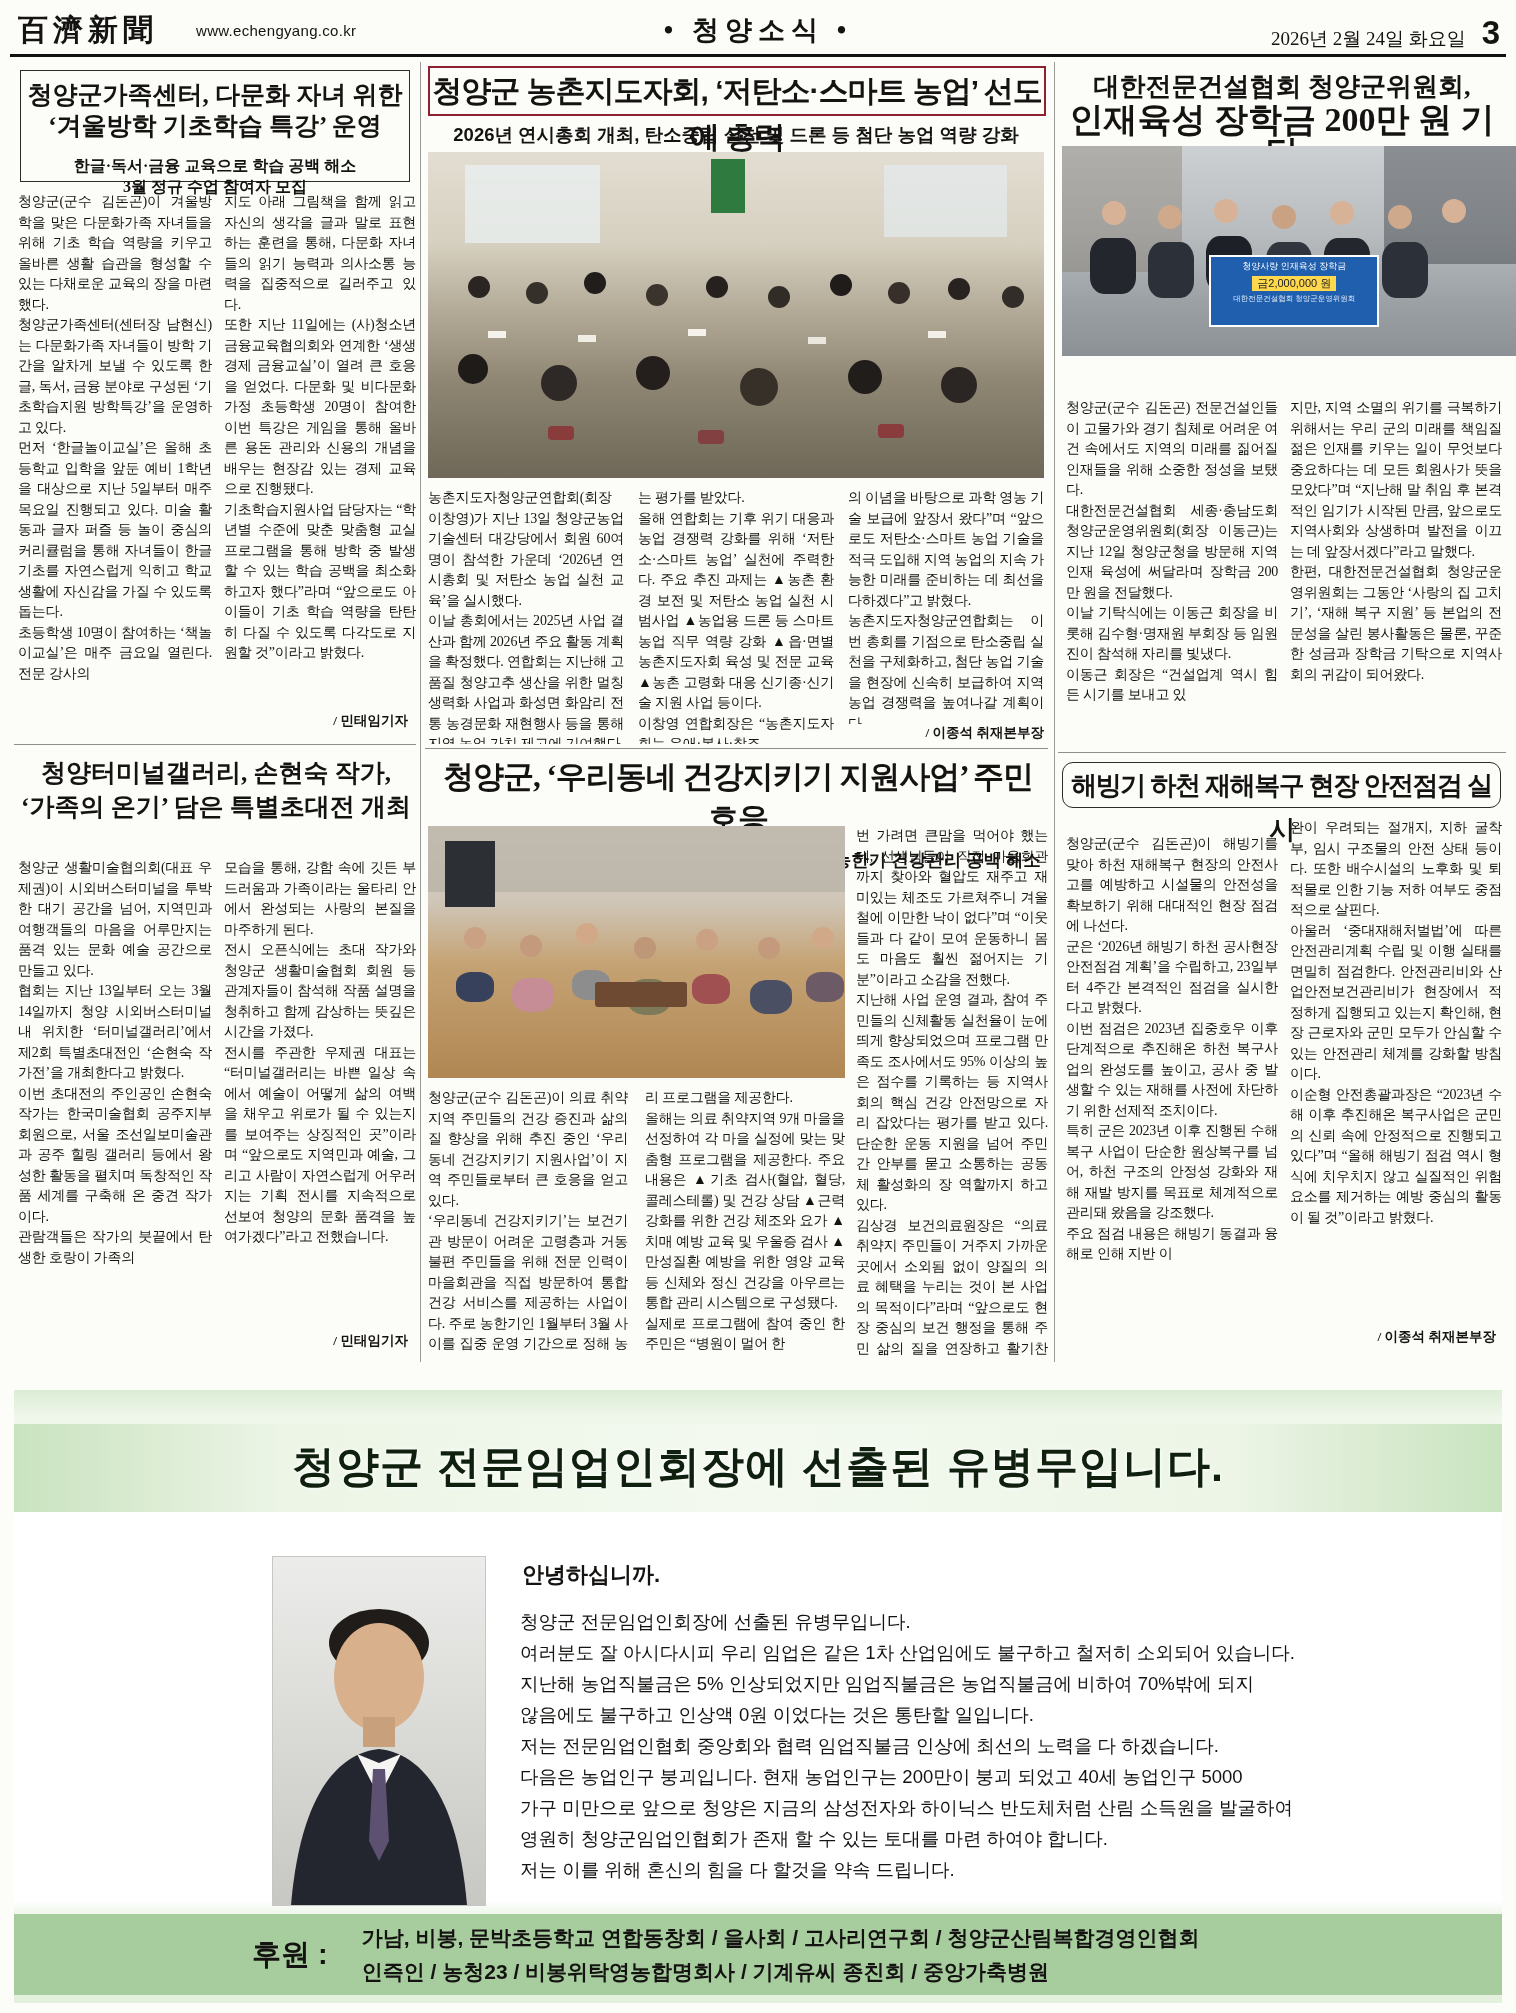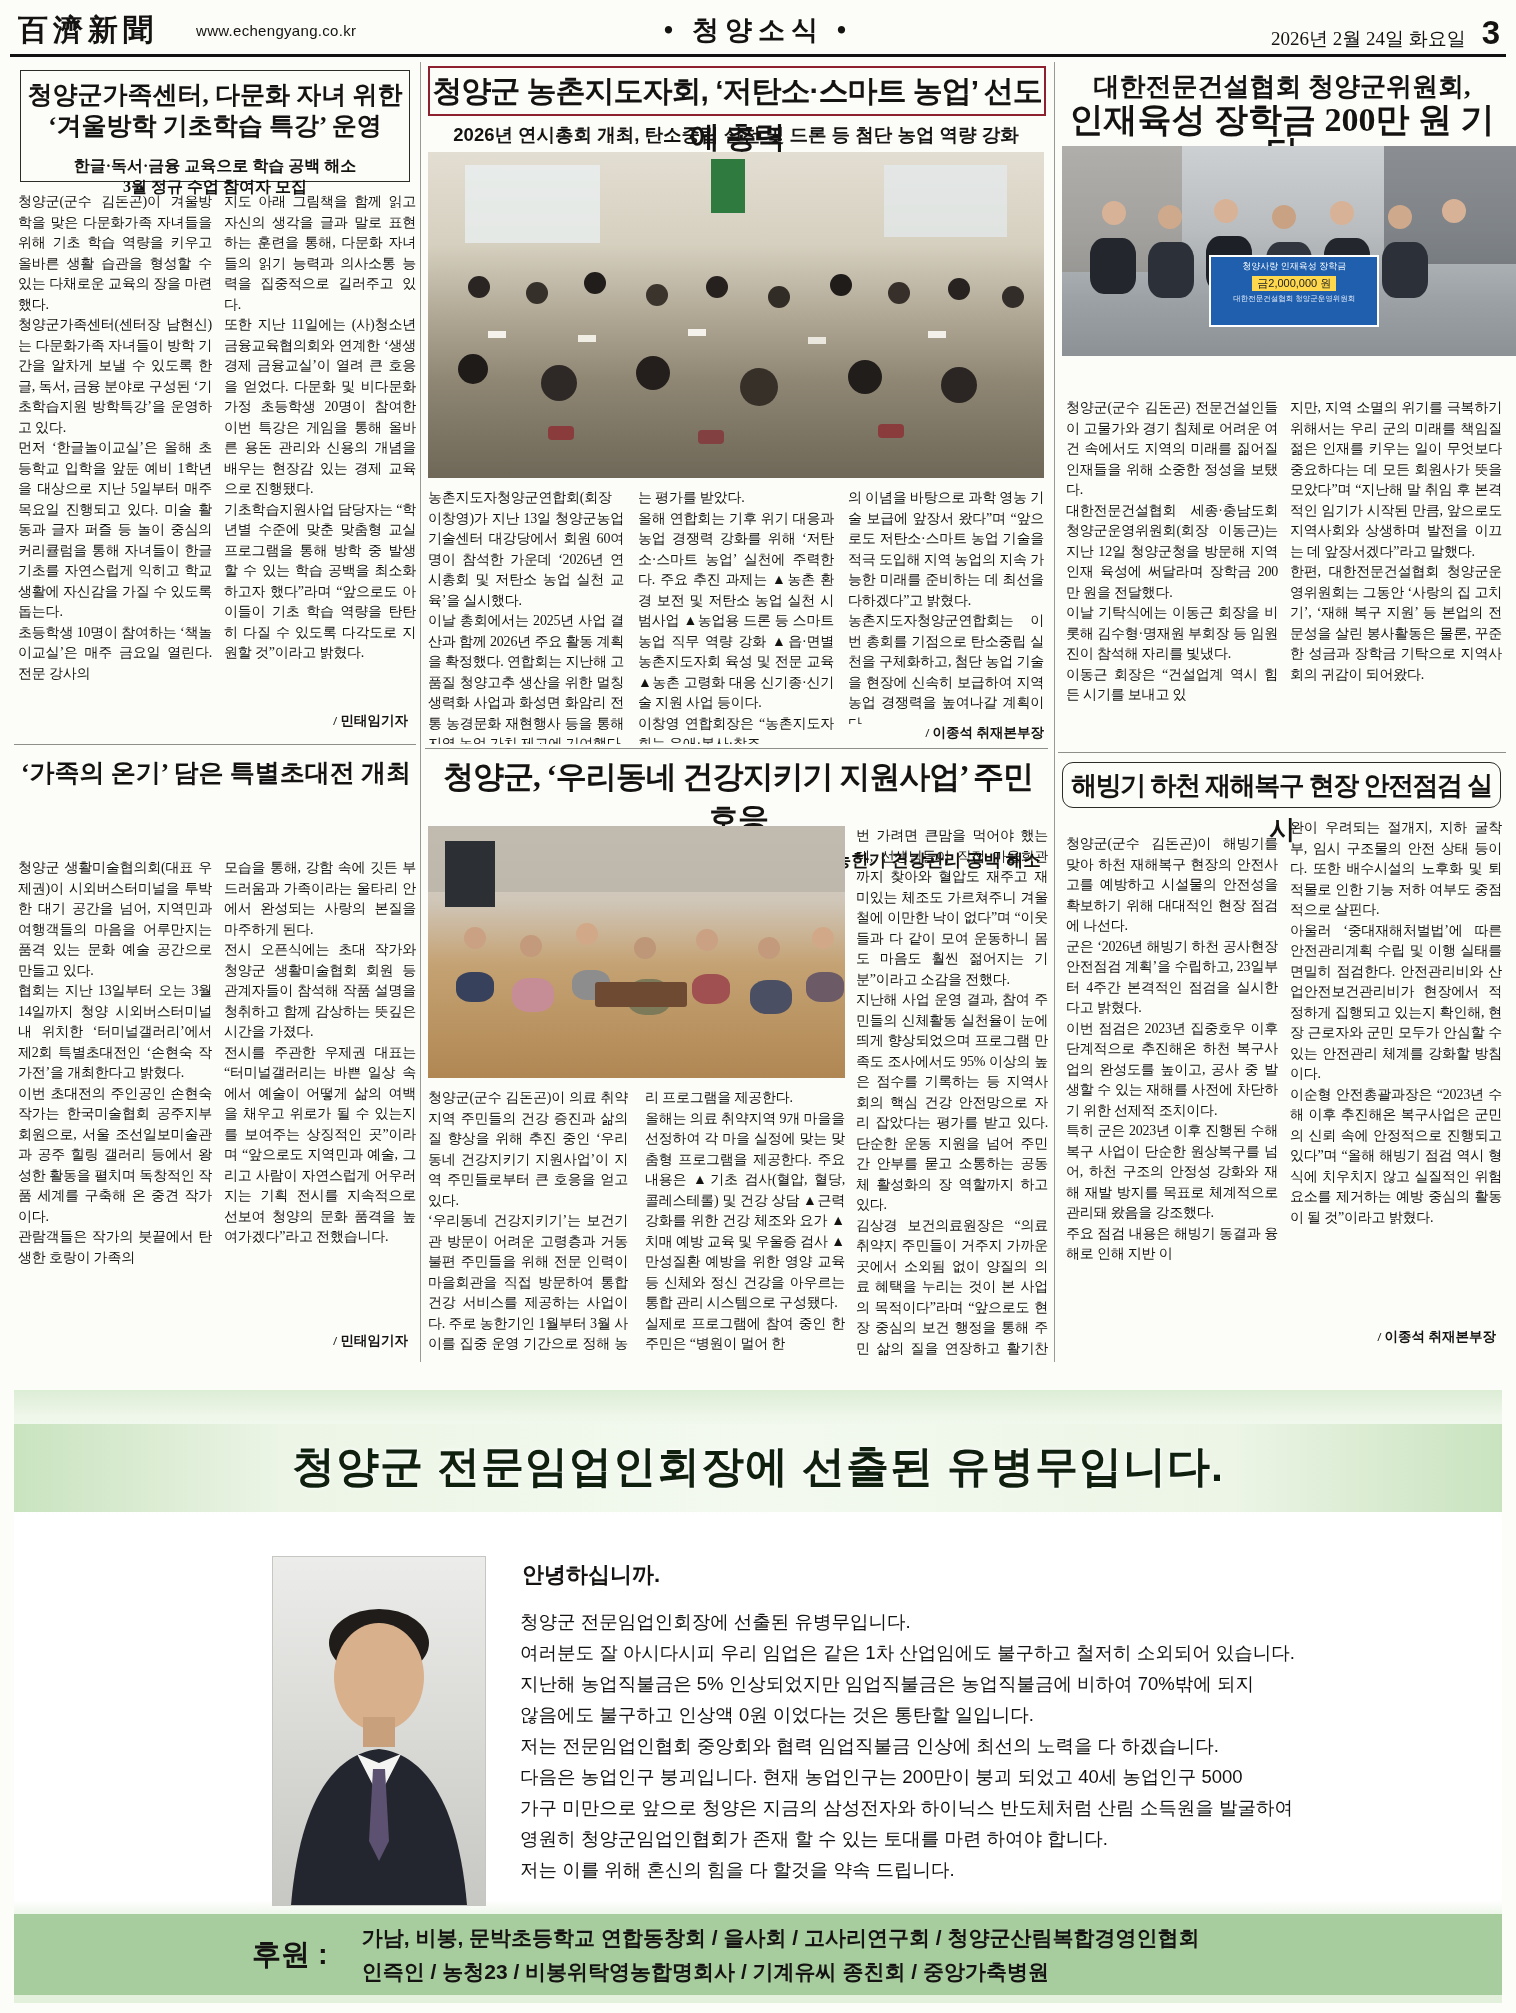--- a/index.html
+++ b/index.html
@@ -73,20 +73,21 @@
 초등학생 10명이 참여하는 ‘책놀이교실’은 매주 금요일 열린다. 전문 강사의</div>
     <div class="col" style="left:208px;top:126px;width:192px;height:520px;">지도 아래 그림책을 함께 읽고 자신의 생각을 글과 말로 표현하는 훈련을 통해, 다문화 자녀들의 읽기 능력과 의사소통 능력을 집중적으로 길러주고 있다.
 또한 지난 11일에는 (사)청소년금융교육협의회와 연계한 ‘생생경제 금융교실’이 열려 큰 호응을 얻었다. 다문화 및 비다문화 가정 초등학생 20명이 참여한 이번 특강은 게임을 통해 올바른 용돈 관리와 신용의 개념을 배우는 현장감 있는 경제 교육으로 진행됐다.
 기초학습지원사업 담당자는 “학년별 수준에 맞춘 맞춤형 교실 프로그램을 통해 방학 중 발생할 수 있는 학습 공백을 최소화하고자 했다”라며 “앞으로도 아이들이 기초 학습 역량을 탄탄히 다질 수 있도록 다각도로 지원할 것”이라고 밝혔다.</div>
     <div class="byline" style="right:8px;top:646px;">/ 민태임기자</div>
   </div>
 
   <div class="abs hdiv" style="left:14px;top:744px;width:402px;"></div>
 
   <div class="abs" style="left:16px;top:756px;width:400px;height:604px;">
+    <div class="tc" style="font-size:25px;font-weight:bold;line-height:34px;">청양터미널갤러리, 손현숙 작가,</div>
     <div class="tc" style="font-size:25px;font-weight:bold;line-height:34px;">‘가족의 온기’ 담은 특별초대전 개최</div>
     <div class="col" style="left:2px;top:102px;width:194px;height:494px;">청양군 생활미술협의회(대표 우제권)이 시외버스터미널을 투박한 대기 공간을 넘어, 지역민과 여행객들의 마음을 어루만지는 품격 있는 문화 예술 공간으로 만들고 있다.
 협회는 지난 13일부터 오는 3월 14일까지 청양 시외버스터미널 내 위치한 ‘터미널갤러리’에서 제2회 특별초대전인 ‘손현숙 작가전’을 개최한다고 밝혔다.
 이번 초대전의 주인공인 손현숙 작가는 한국미술협회 공주지부 회원으로, 서울 조선일보미술관과 공주 힐링 갤러리 등에서 왕성한 활동을 펼치며 독창적인 작품 세계를 구축해 온 중견 작가이다.
 관람객들은 작가의 붓끝에서 탄생한 호랑이 가족의</div>
     <div class="col" style="left:208px;top:102px;width:192px;height:474px;">모습을 통해, 강함 속에 깃든 부드러움과 가족이라는 울타리 안에서 완성되는 사랑의 본질을 마주하게 된다.
 전시 오픈식에는 초대 작가와 청양군 생활미술협회 회원 등 관계자들이 참석해 작품 설명을 청취하고 함께 감상하는 뜻깊은 시간을 가졌다.
 전시를 주관한 우제권 대표는 “터미널갤러리는 바쁜 일상 속에서 예술이 어떻게 삶의 여백을 채우고 위로가 될 수 있는지를 보여주는 상징적인 곳”이라며 “앞으로도 지역민과 예술, 그리고 사람이 자연스럽게 어우러지는 기획 전시를 지속적으로 선보여 청양의 문화 품격을 높여가겠다”라고 전했습니다.</div>
     <div class="byline" style="right:8px;top:576px;">/ 민태임기자</div>
   </div>

